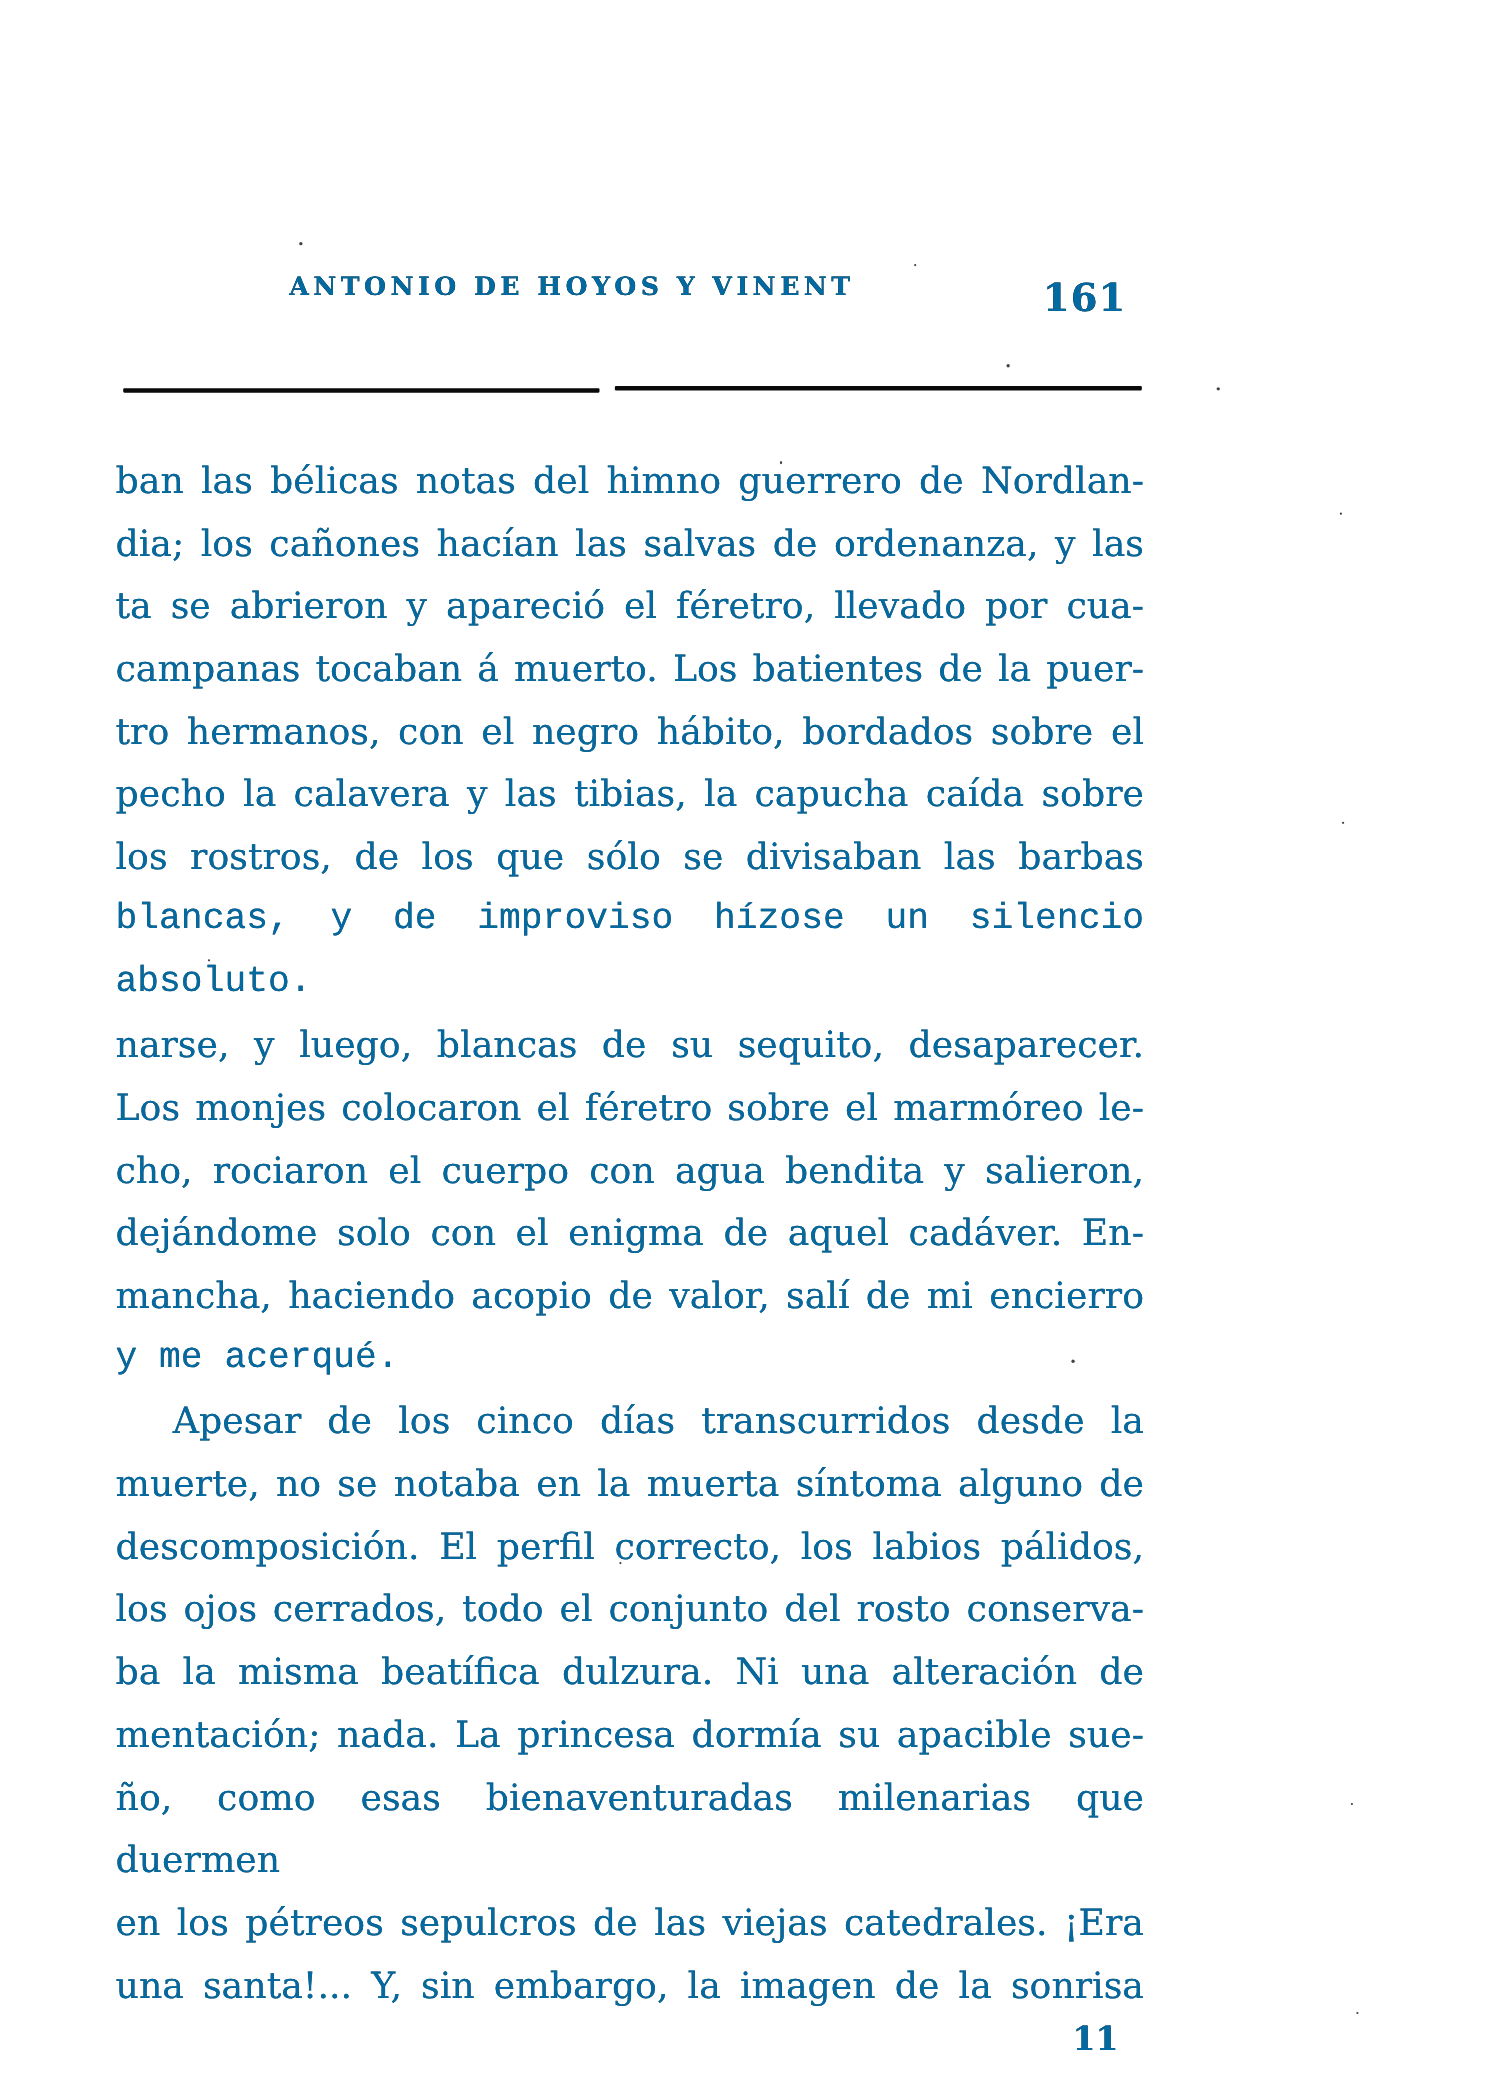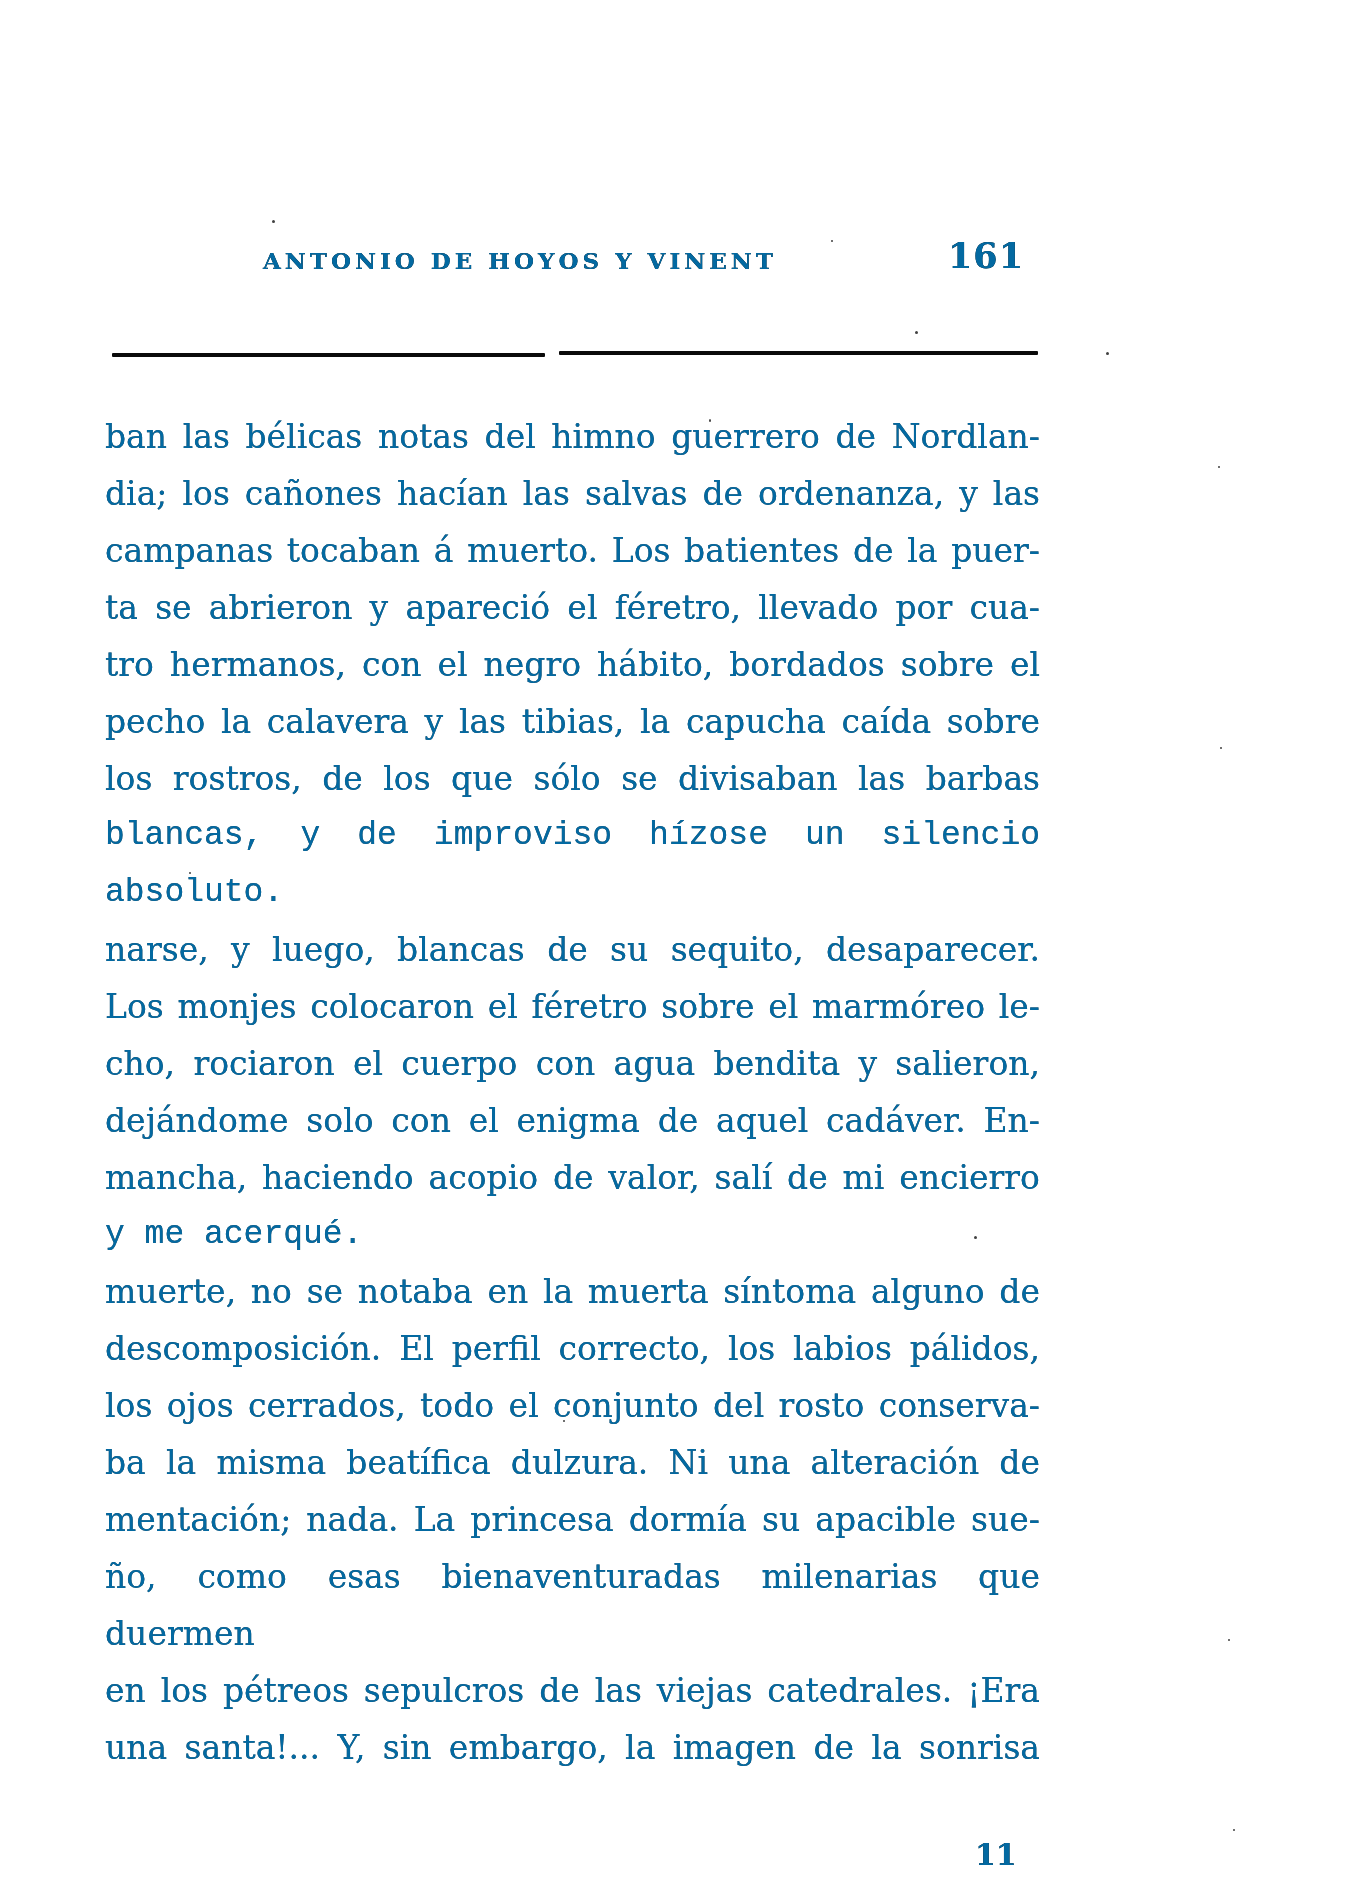--- a/index.html
+++ b/index.html
@@ -24,21 +24,21 @@
     font-size: 23px;
     line-height: 1;
     font-weight: bold;
     letter-spacing: 4px;
     white-space: nowrap;
     text-shadow: 0 0 0.5px #000;
   }
   .page-number {
     position: absolute;
     left: 948px;
-    top: 238px;
+    top: 254px;
     font-size: 35px;
     line-height: 1;
     font-weight: bold;
     letter-spacing: 1px;
     text-shadow: 0 0 0.5px #000;
   }
   .rule {
     position: absolute;
     background: #0a0a0a;
     border-radius: 1px;
@@ -92,34 +92,35 @@
 
   <div class="page-number">161</div>
 
   <div class="rule rule-left"></div>
   <div class="rule rule-right"></div>
 
   <div class="body-text">
 
     <div class="line">ban las bélicas notas del himno guerrero de Nordlan-</div>
     <div class="line">dia; los cañones hacían las salvas de ordenanza, y las</div>
+    <div class="line">ta se abrieron y apareció el féretro, llevado por cua-</div>
     <div class="line">campanas tocaban á muerto. Los batientes de la puer-</div>
-    <div class="line">ta se abrieron y apareció el féretro, llevado por cua-</div>
     <div class="line">tro hermanos, con el negro hábito, bordados sobre el</div>
     <div class="line">pecho la calavera y las tibias, la capucha caída sobre</div>
     <div class="line">los rostros, de los que sólo se divisaban las barbas</div>
     <div class="line end">blancas, y de improviso hízose un silencio absoluto.</div>
 
     <div class="line">narse, y luego, blancas de su sequito, desaparecer.</div>
     <div class="line">Los monjes colocaron el féretro sobre el marmóreo le-</div>
     <div class="line">cho, rociaron el cuerpo con agua bendita y salieron,</div>
     <div class="line">dejándome solo con el enigma de aquel cadáver. En-</div>
     <div class="line">mancha, haciendo acopio de valor, salí de mi encierro</div>
     <div class="line end">y me acerqué.</div>
 
+    <div class="line indent">Apesar de los cinco días transcurridos desde la</div>
     <div class="line">muerte, no se notaba en la muerta síntoma alguno de</div>
     <div class="line">descomposición. El perfil correcto, los labios pálidos,</div>
     <div class="line">los ojos cerrados, todo el conjunto del rosto conserva-</div>
     <div class="line">ba la misma beatífica dulzura. Ni una alteración de</div>
     <div class="line">mentación; nada. La princesa dormía su apacible sue-</div>
     <div class="line">ño, como esas bienaventuradas milenarias que duermen</div>
     <div class="line">en los pétreos sepulcros de las viejas catedrales. ¡Era</div>
     <div class="line">una santa!... Y, sin embargo, la imagen de la sonrisa</div>
   </div>
 

